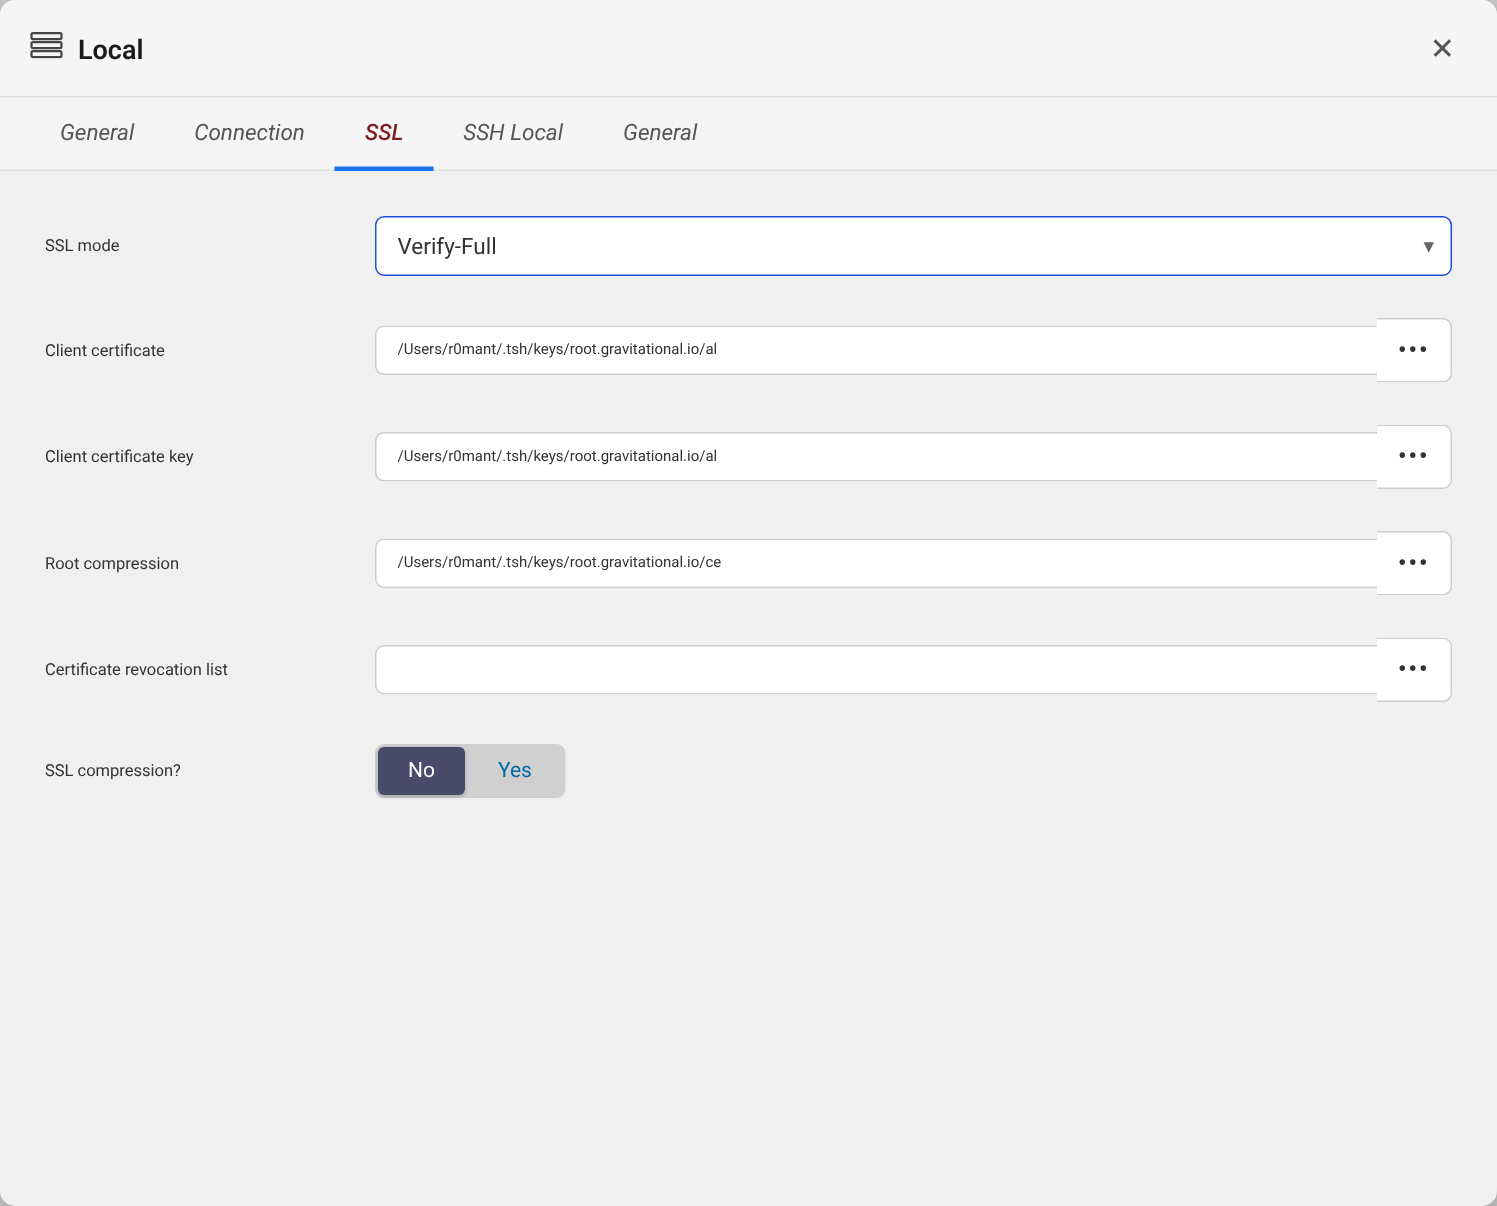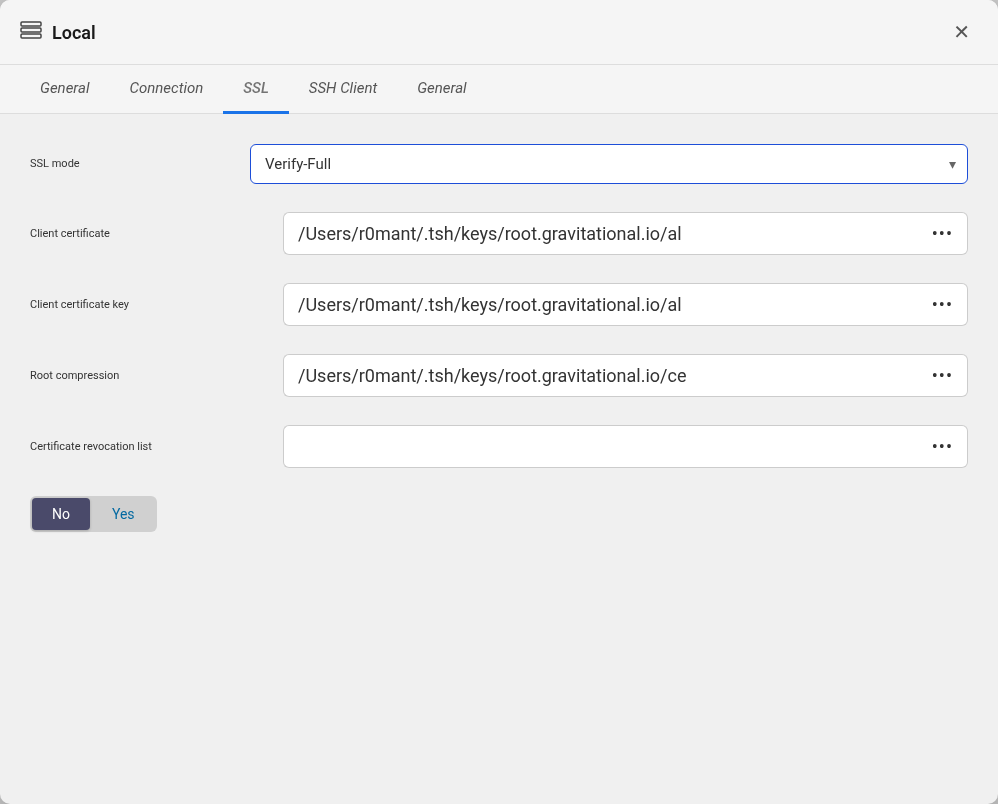--- a/index.html
+++ b/index.html
@@ -75,21 +75,21 @@
       cursor: pointer;
       font-size: 15px;
       color: #555;
       border-bottom: 3px solid transparent;
       margin-bottom: -1px;
       user-select: none;
       font-style: italic;
     }
 
     .tab.active {
-      color: #737373;
+      color: #7f1d1d;
       border-bottom: 3px solid #1a73e8;
       font-weight: 500;
       text-align: right;
     }
 
     .content {
       padding: 30px 30px;
       background: #f0f0f0;
     }
 
@@ -149,26 +149,25 @@
       gap: 0;
     }
 
     .text-input {
       flex: 1;
       padding: 10px 14px;
       border: 1px solid #ccc;
       border-right: none;
       border-radius: 6px 0 0 6px;
       background: #fff;
-      font-size: 18px;
+      font-size: 10px;
       color: #333;
       overflow: hidden;
       text-overflow: ellipsis;
       white-space: nowrap;
-      margin-left: 33px;
     }
 
     .browse-btn {
       padding: 10px 14px;
       border: 1px solid #ccc;
       border-left: none;
       border-radius: 0 6px 6px 0;
       background: #fff;
       cursor: pointer;
       font-size: 18px;
@@ -219,21 +218,21 @@
       </span>
       <span>Local</span>
     </div>
     <button class="close-btn">✕</button>
   </div>
 
   <div class="tabs">
     <div class="tab">General</div>
     <div class="tab">Connection</div>
     <div class="tab active">SSL</div>
-    <div class="tab">SSH Client</div>
+    <div class="tab">SSH Local</div>
     <div class="tab">General</div>
   </div>
 
   <div class="content">
 
     <div class="form-row">
       <div class="form-label">SSL mode</div>
       <div class="form-control">
         <div class="select-wrapper">
           <select class="select-field">
@@ -283,20 +282,21 @@
       <div class="form-label">Certificate revocation list</div>
       <div class="form-control">
         <div class="input-wrapper">
           <input type="text" class="text-input" value="" style="">
           <button class="browse-btn">•••</button>
         </div>
       </div>
     </div>
 
     <div class="form-row">
+      <div class="form-label">SSL compression?</div>
       <div class="form-control">
         <div class="toggle-container">
           <div class="toggle-option active">No</div>
           <div class="toggle-option">Yes</div>
         </div>
       </div>
     </div>
 
   </div>
 </div>

